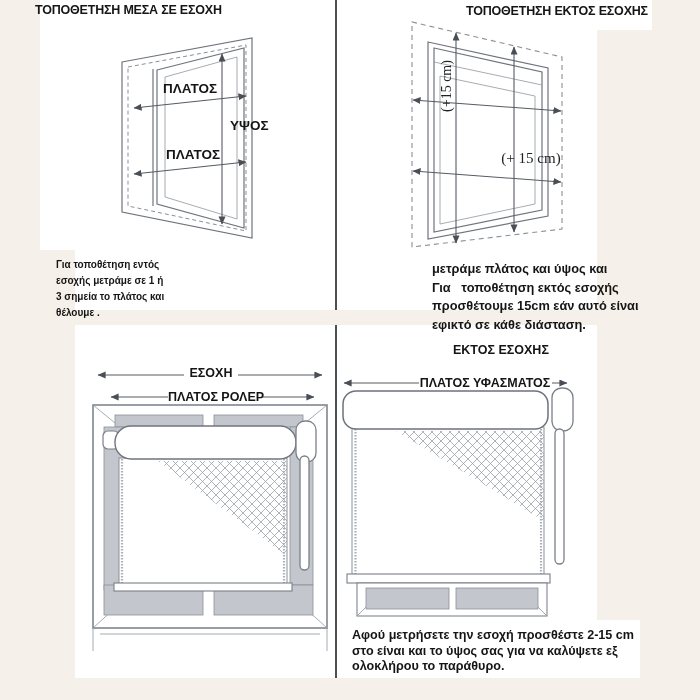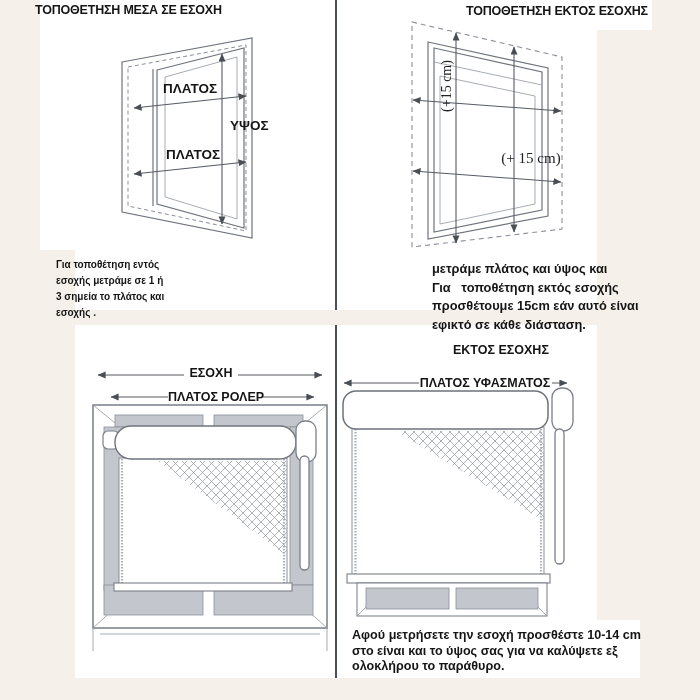--- a/index.html
+++ b/index.html
@@ -142,31 +142,31 @@
       <rect class="gray" x="456" y="588" width="82" height="21"></rect>
       <line class="lnlight" x1="357" y1="616" x2="366" y2="607"></line>
       <line class="lnlight" x1="547" y1="616" x2="538" y2="607"></line>
     </g>
   </svg>
 
   <div class="caption cap-left">
     <div>Για τοποθέτηση εντός</div>
     <div>εσοχής μετράμε σε 1 ή</div>
     <div>3 σημεία το πλάτος και</div>
-    <div>εσοχής .</div>
+    <div>θέλουμε .</div>
   </div>
 
   <div class="caption cap-right">
     <div>μετράμε πλάτος και ύψος και</div>
     <div>Για   τοποθέτηση εκτός εσοχής</div>
     <div>προσθέτουμε 15cm εάν αυτό είναι</div>
     <div>εφικτό σε κάθε διάσταση.</div>
   </div>
 
   <div class="heading-small">ΕΚΤΟΣ ΕΣΟΧΗΣ</div>
 
   <div class="caption cap-bottom">
-    <div>Αφού μετρήσετε την εσοχή προσθέστε 10-14 cm</div>
+    <div>Αφού μετρήσετε την εσοχή προσθέστε 2-15 cm</div>
     <div>στο είναι και το ύψος σας για να καλύψετε εξ</div>
     <div>ολοκλήρου το παράθυρο.</div>
   </div>
 
 </div>
 
 </body></html>

